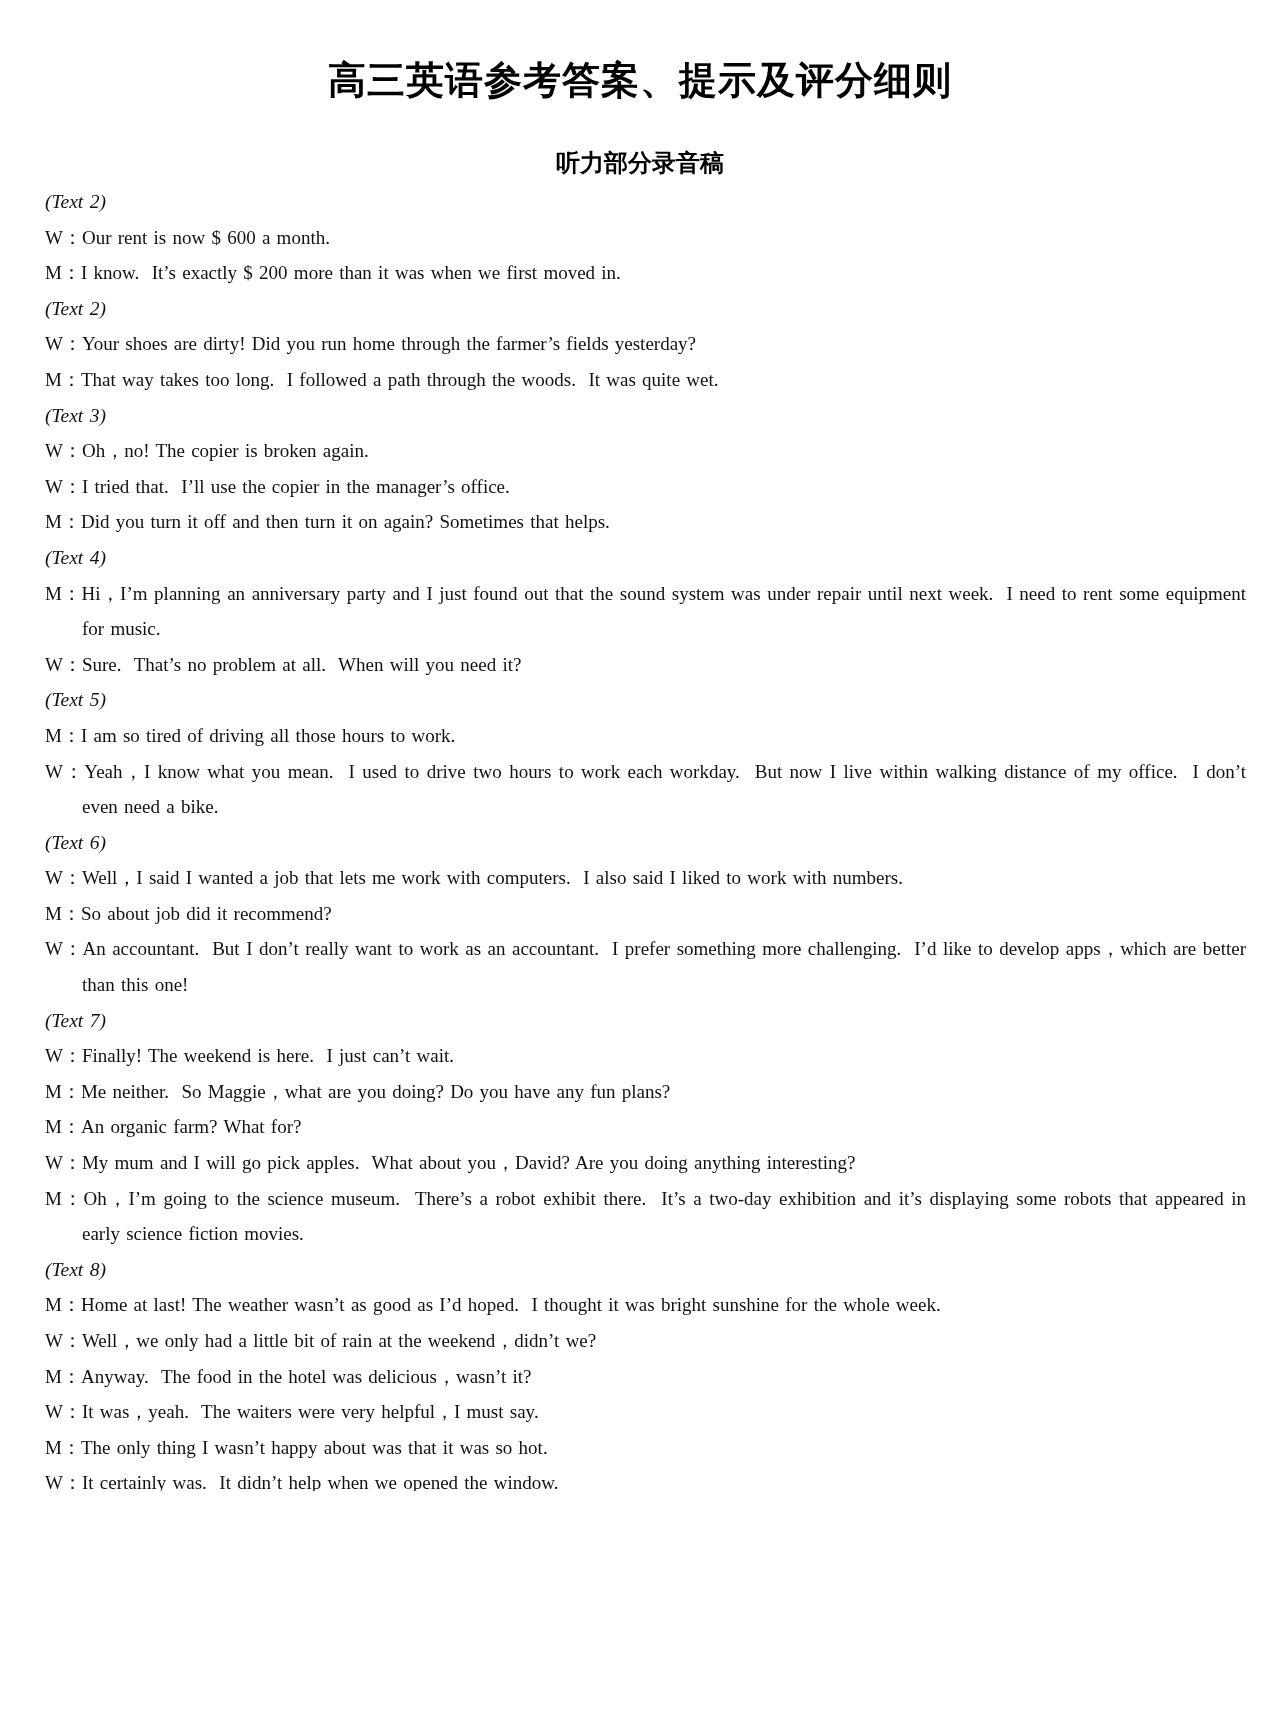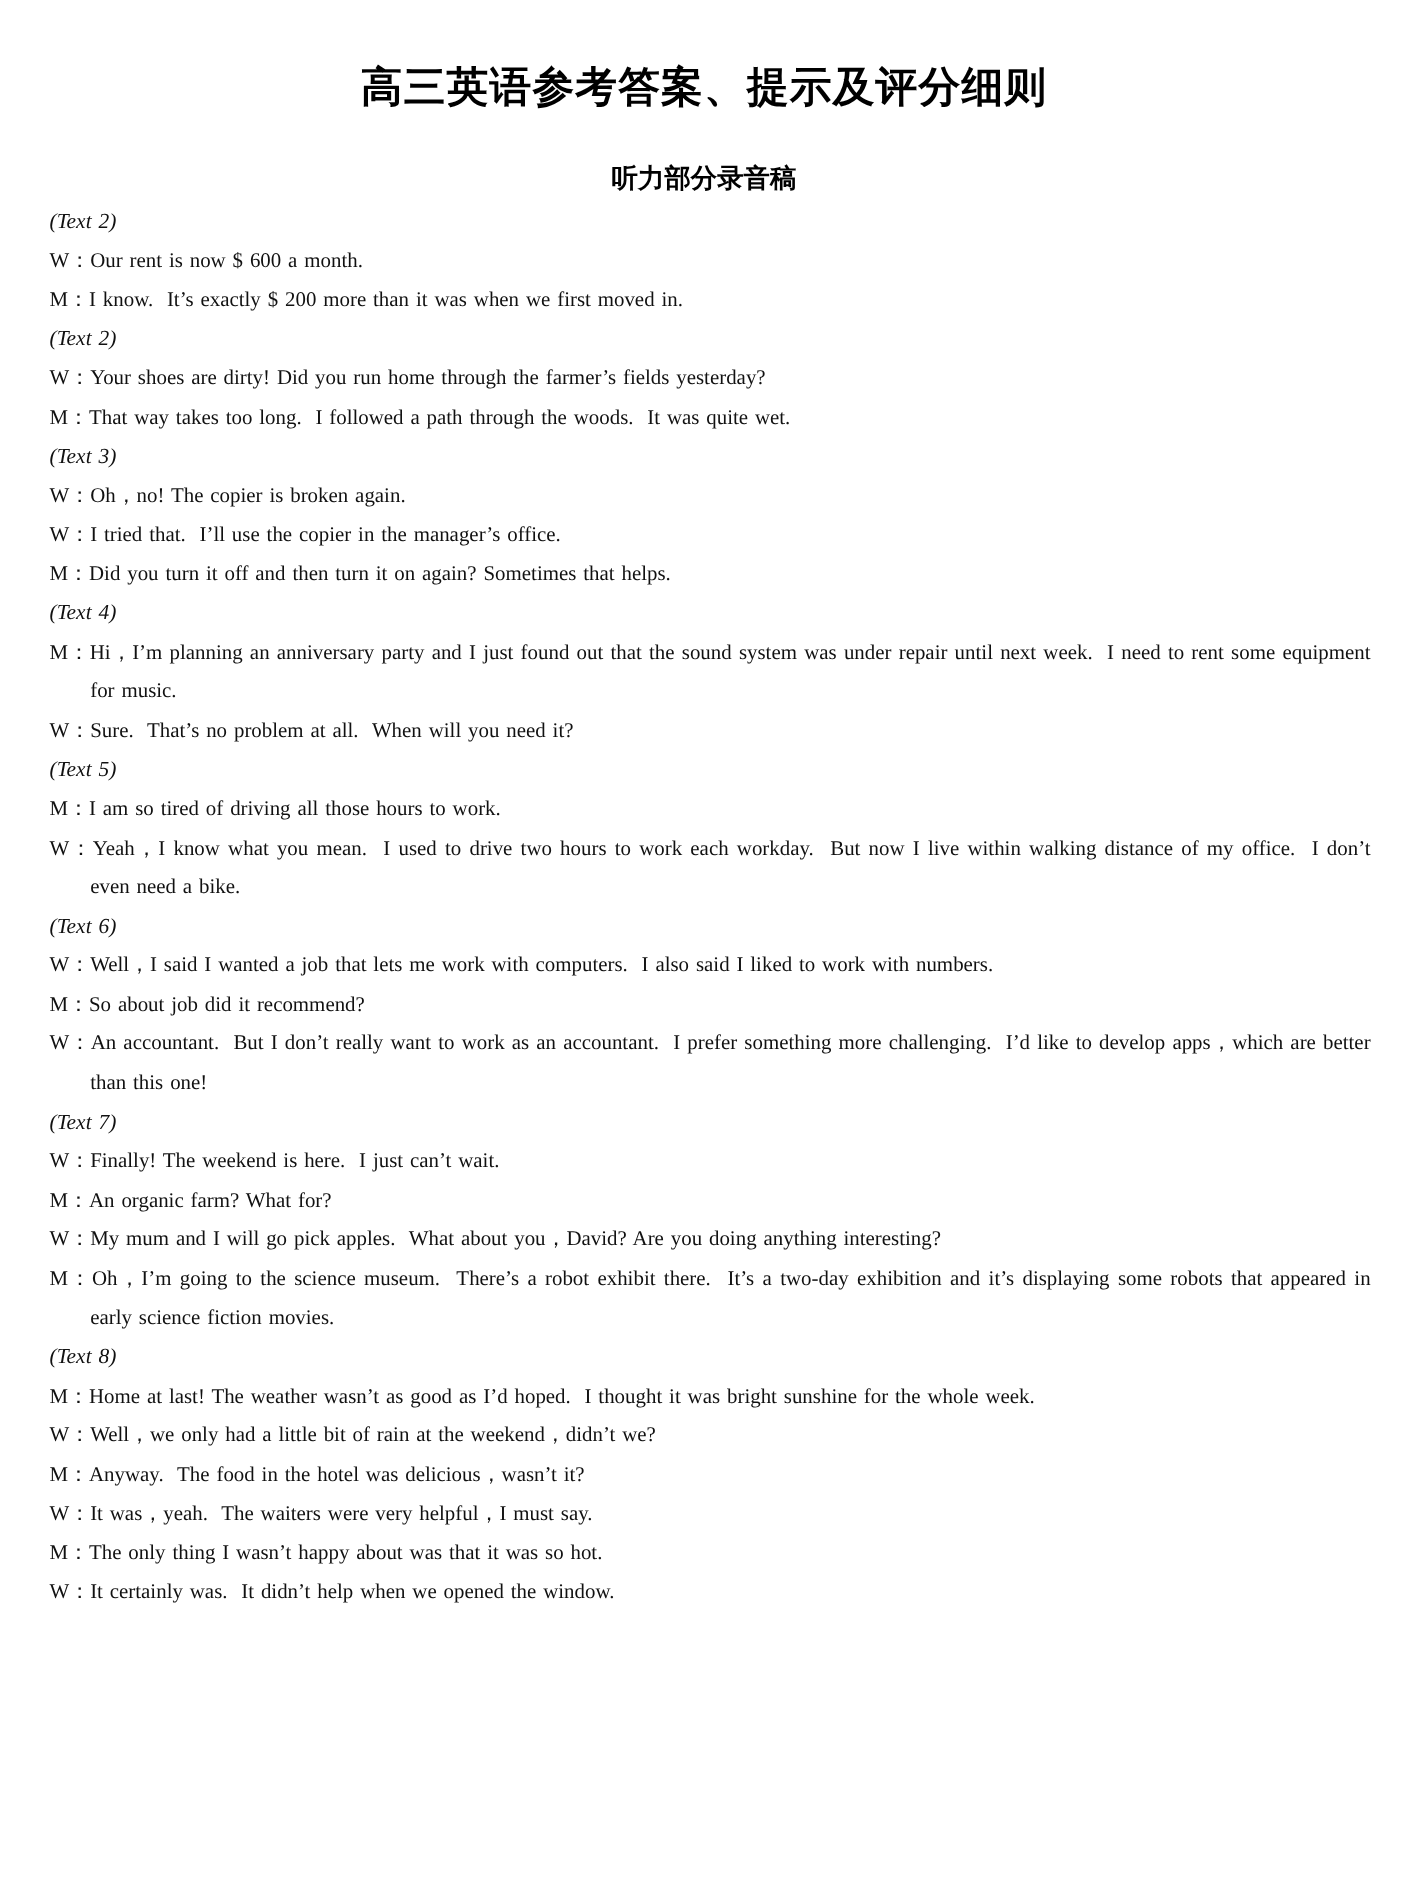--- a/index.html
+++ b/index.html
@@ -113,20 +113,21 @@
       <div class="dialogue-line"><span class="speaker">W</span><span class="line-text">Sure.&nbsp; That’s no problem at all.&nbsp; When will you need it?</span></div>
       <div class="text-header">(Text 5)</div>
       <div class="dialogue-line"><span class="speaker">M</span><span class="line-text">I am so tired of driving all those hours to work.</span></div>
       <div class="dialogue-line"><span class="speaker">W</span><span class="line-text">Yeah，I know what you mean.&nbsp; I used to drive two hours to work each workday.&nbsp; But now I live within walking distance of my office.&nbsp; I don’t even need a bike.</span></div>
       <div class="text-header">(Text 6)</div>
       <div class="dialogue-line"><span class="speaker">W</span><span class="line-text">Well，I said I wanted a job that lets me work with computers.&nbsp; I also said I liked to work with numbers.</span></div>
       <div class="dialogue-line"><span class="speaker">M</span><span class="line-text">So about job did it recommend?</span></div>
       <div class="dialogue-line"><span class="speaker">W</span><span class="line-text">An accountant.&nbsp; But I don’t really want to work as an accountant.&nbsp; I prefer something more challenging.&nbsp; I’d like to develop apps，which are better than this one!</span></div>
       <div class="text-header">(Text 7)</div>
       <div class="dialogue-line"><span class="speaker">W</span><span class="line-text">Finally! The weekend is here.&nbsp; I just can’t wait.</span></div>
+      <div class="dialogue-line"><span class="speaker">M</span><span class="line-text">Me neither.&nbsp; So Maggie，what are you doing? Do you have any fun plans?</span></div>
       <div class="dialogue-line"><span class="speaker">M</span><span class="line-text">An organic farm? What for?</span></div>
       <div class="dialogue-line"><span class="speaker">W</span><span class="line-text">My mum and I will go pick apples.&nbsp; What about you，David? Are you doing anything interesting?</span></div>
       <div class="dialogue-line"><span class="speaker">M</span><span class="line-text">Oh，I’m going to the science museum.&nbsp; There’s a robot exhibit there.&nbsp; It’s a two-day exhibition and it’s displaying some robots that appeared in early science fiction movies.</span></div>
       <div class="text-header">(Text 8)</div>
       <div class="dialogue-line"><span class="speaker">M</span><span class="line-text">Home at last! The weather wasn’t as good as I’d hoped.&nbsp; I thought it was bright sunshine for the whole week.</span></div>
       <div class="dialogue-line"><span class="speaker">W</span><span class="line-text">Well，we only had a little bit of rain at the weekend，didn’t we?</span></div>
       <div class="dialogue-line"><span class="speaker">M</span><span class="line-text">Anyway.&nbsp; The food in the hotel was delicious，wasn’t it?</span></div>
       <div class="dialogue-line"><span class="speaker">W</span><span class="line-text">It was，yeah.&nbsp; The waiters were very helpful，I must say.</span></div>
       <div class="dialogue-line"><span class="speaker">M</span><span class="line-text">The only thing I wasn’t happy about was that it was so hot.</span></div>
       <div class="dialogue-line"><span class="speaker">W</span><span class="line-text">It certainly was.&nbsp; It didn’t help when we opened the window.</span></div>

